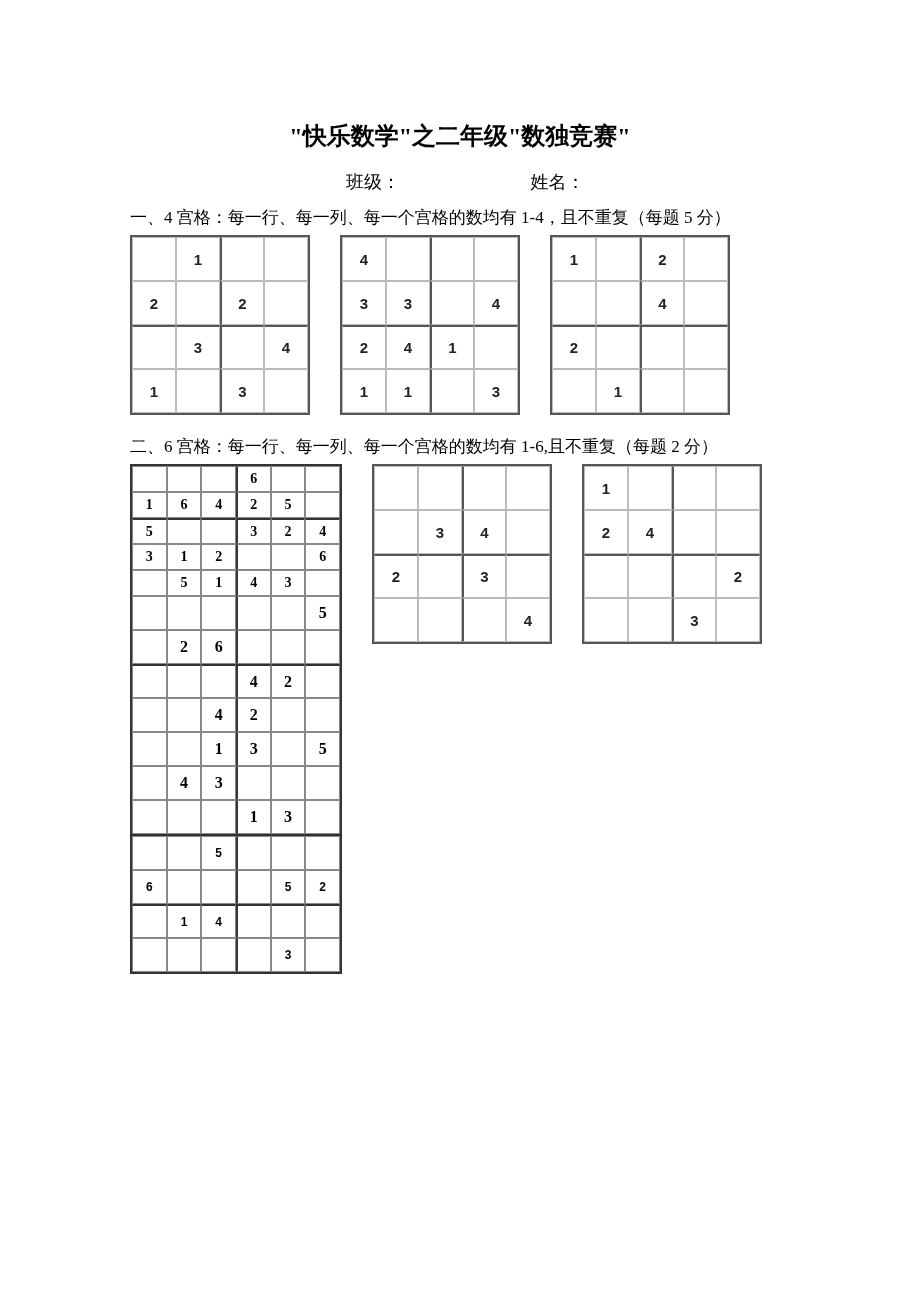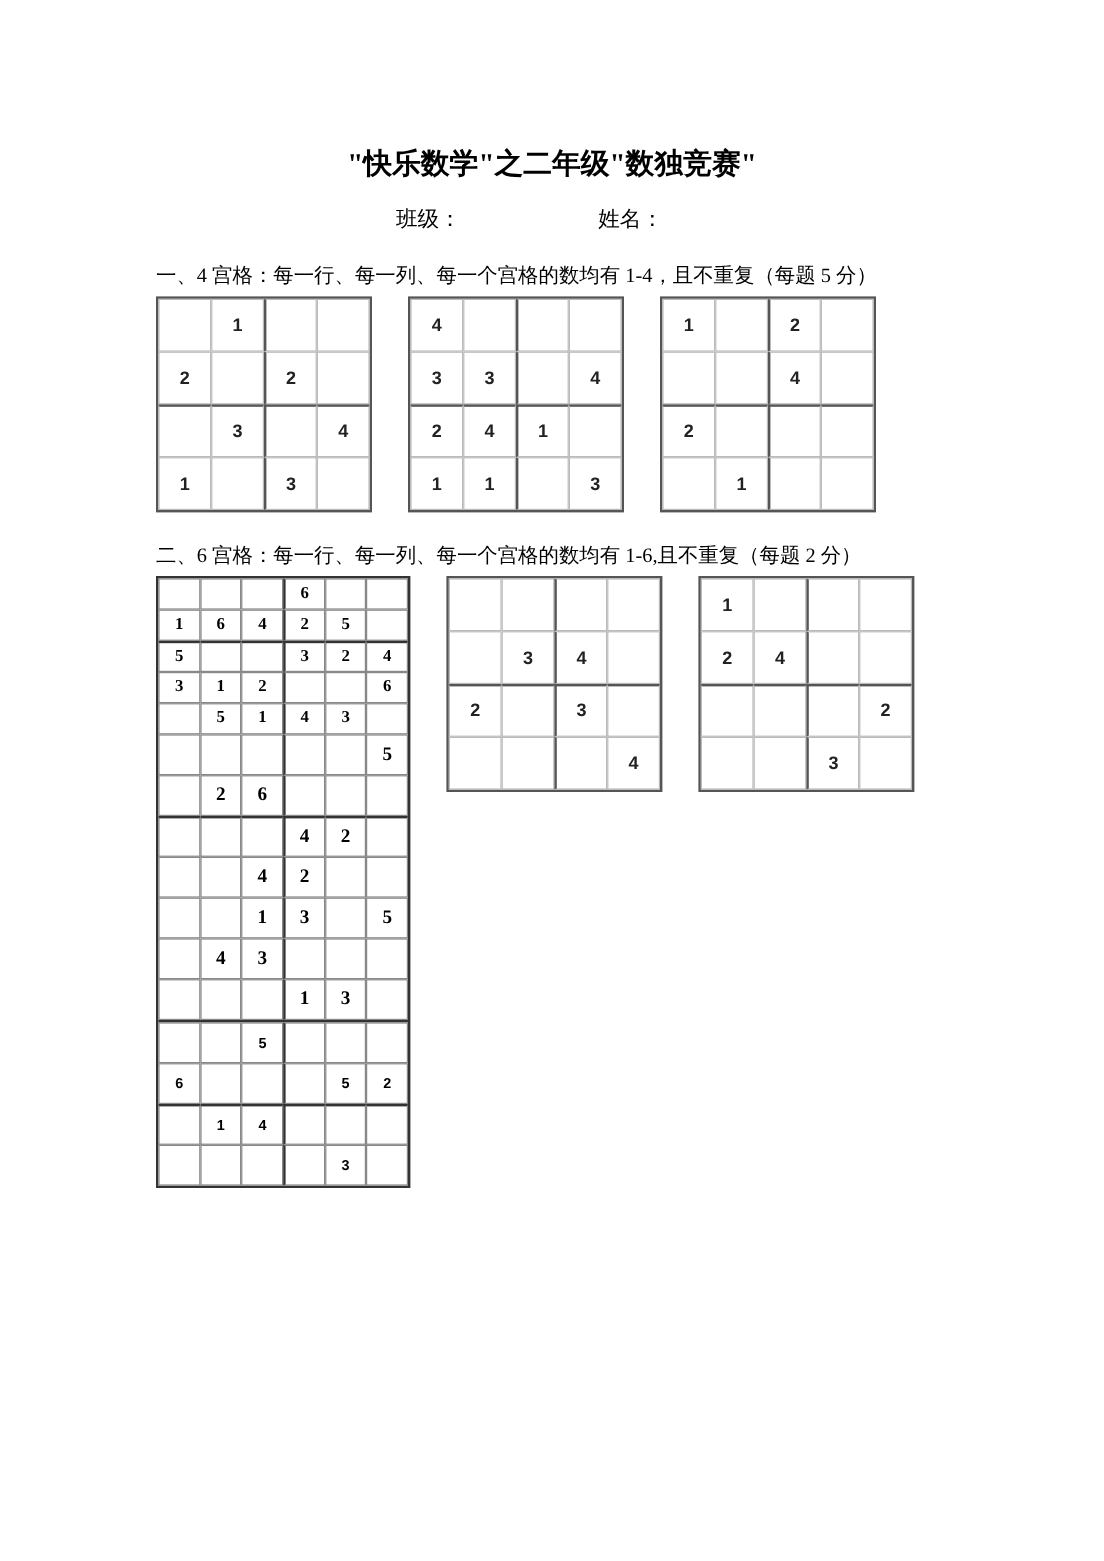--- a/index.html
+++ b/index.html
@@ -13,25 +13,25 @@
     .title {
       text-align: center;
       font-size: 24px;
       margin-bottom: 18px;
     }
     .form-line {
       font-size: 18px;
       margin-bottom: 12px;
       padding-left: 200px;
     }
-    .form-line span { margin-right: 110px; }
+    .form-line span { margin-right: 110px; margin-left: 16px; }
     .section-heading {
       font-size: 17px;
       margin-bottom: 6px;
-      margin-top: 24px;
+      margin-top: 12px;
     }
     .grid-row {
       display: flex;
       gap: 30px;
       align-items: flex-start;
       margin-bottom: 20px;
     }
     .sudoku-4 {
       border: 2.5px solid #555;
       display: grid;

